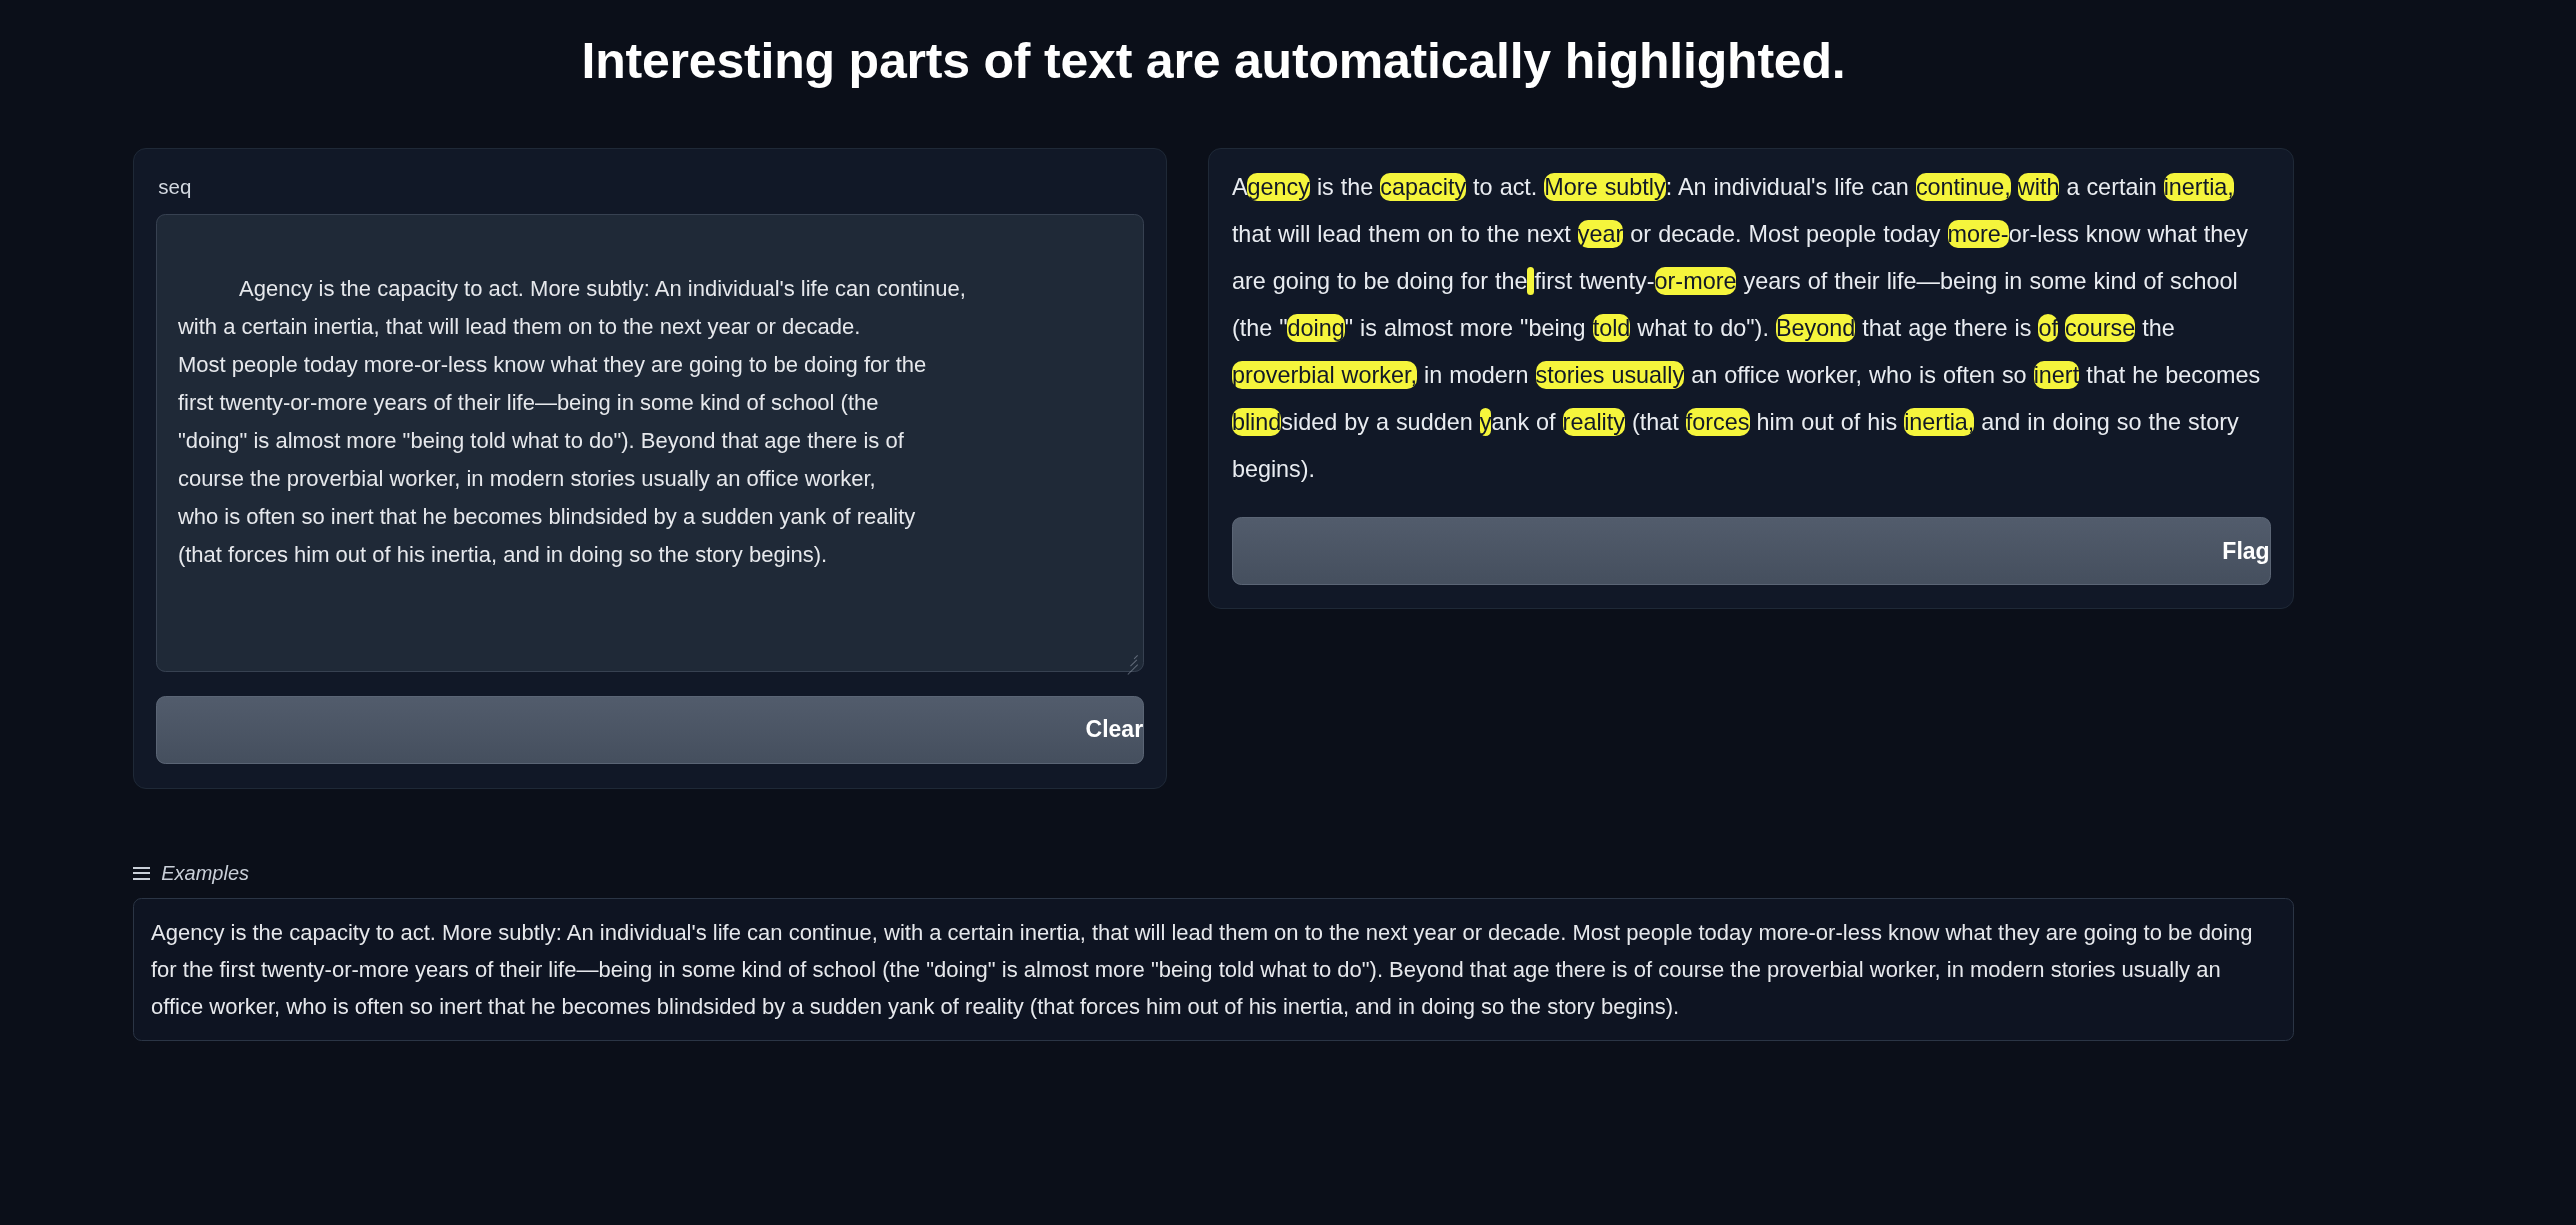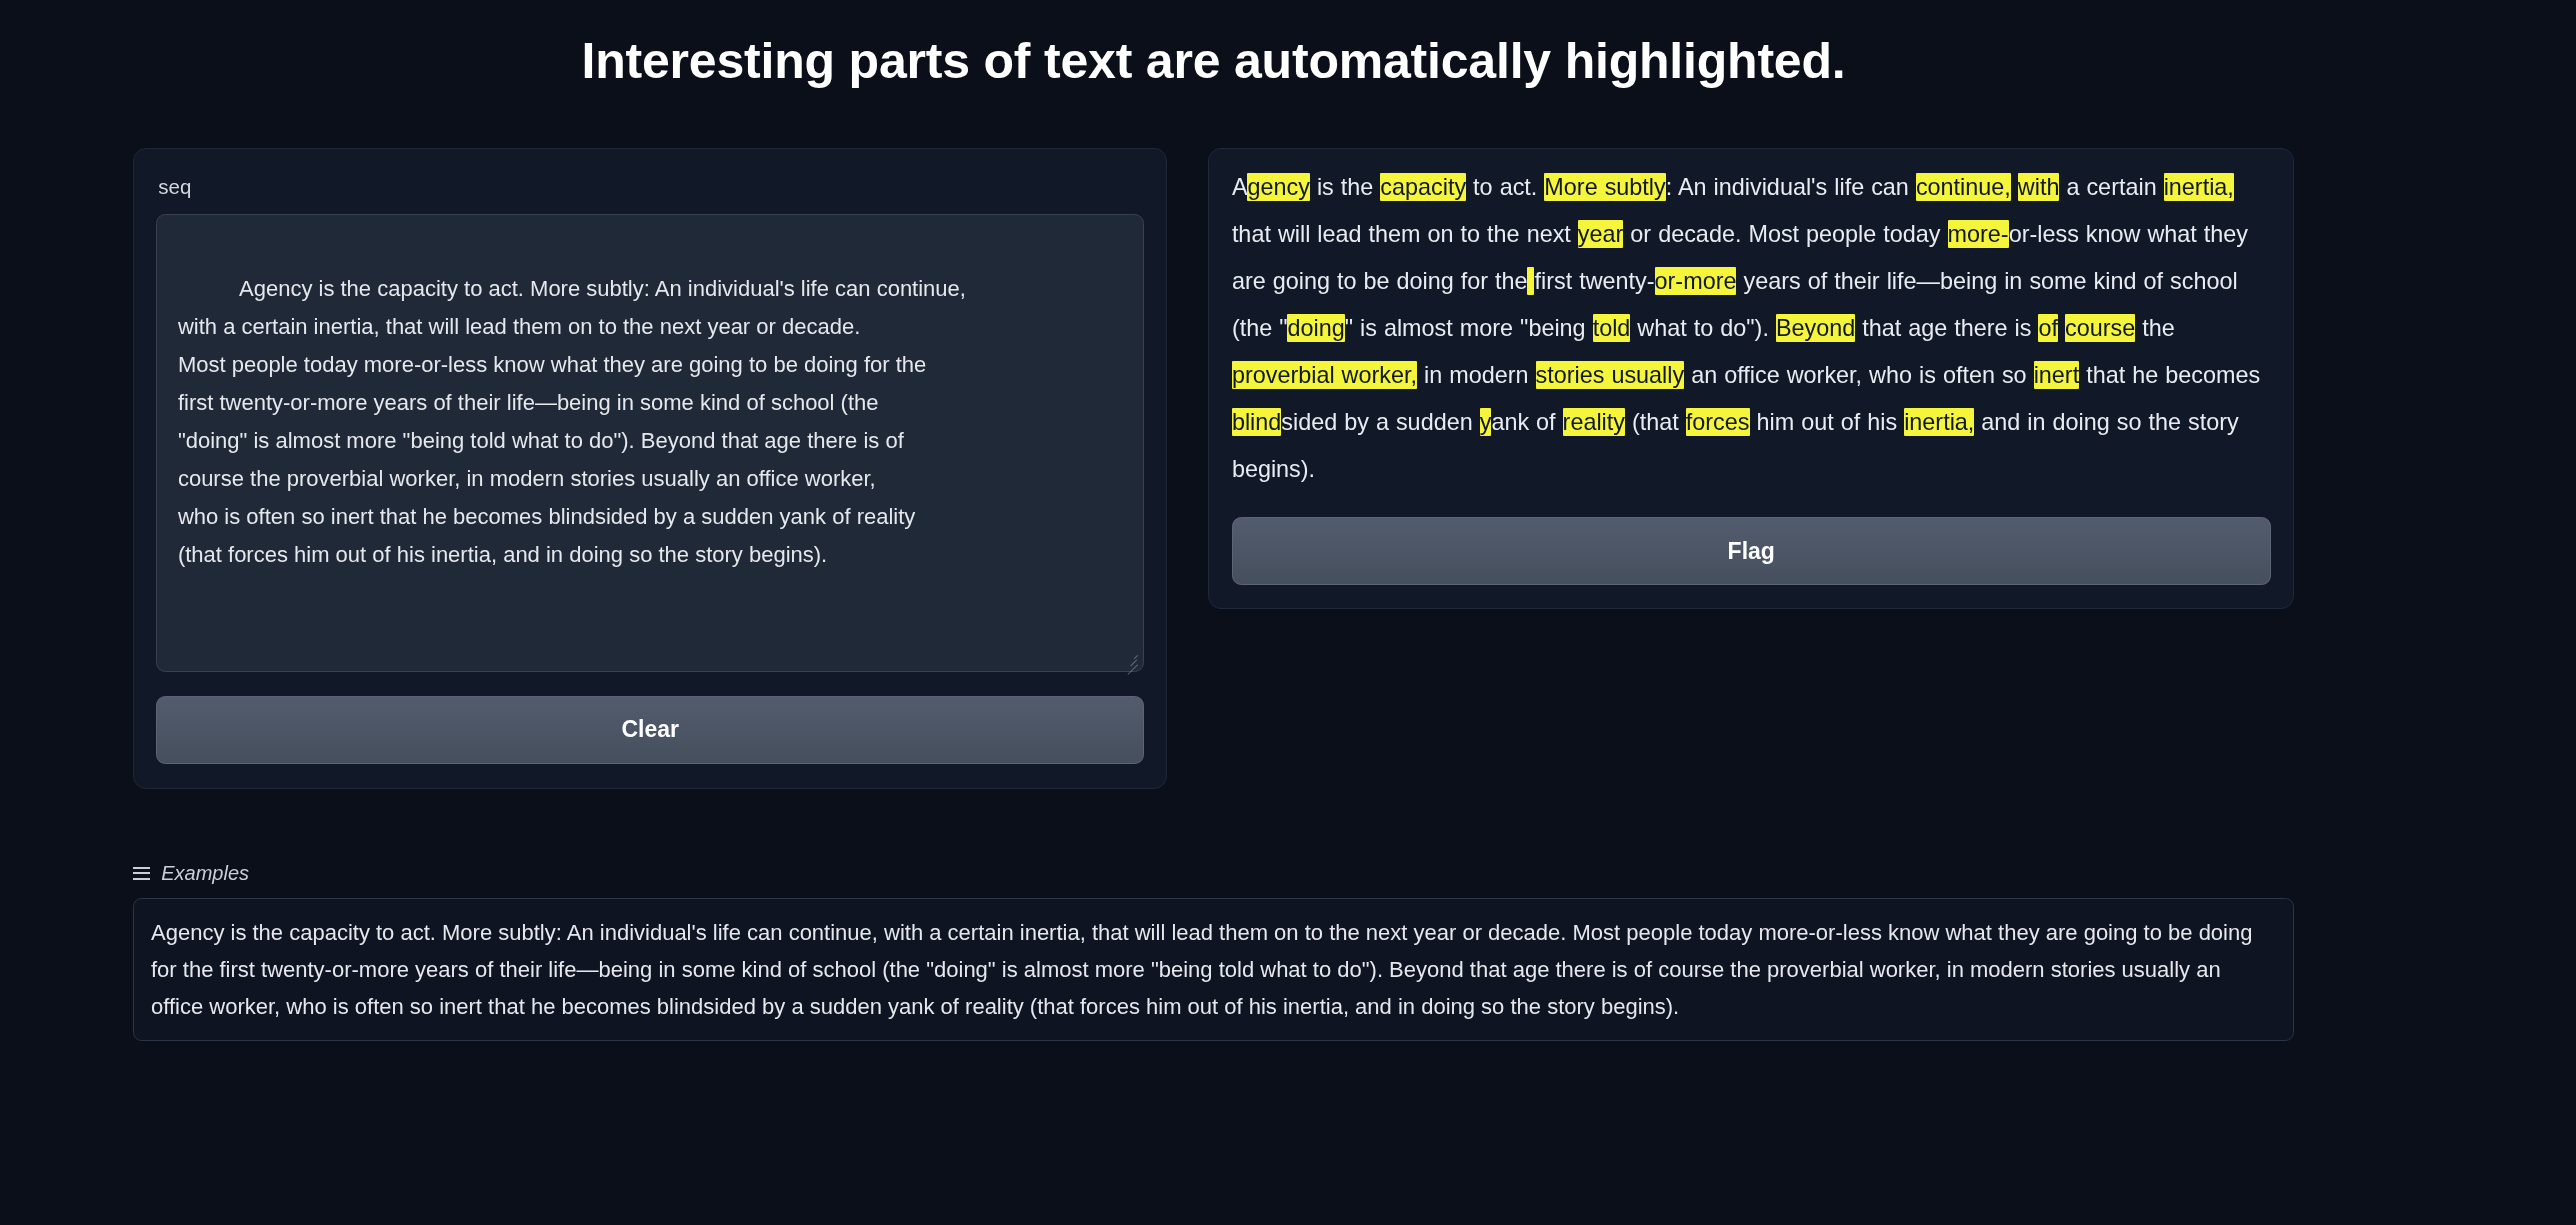--- a/index.html
+++ b/index.html
@@ -87,21 +87,21 @@
 
   .btn {
     margin-top: 24px;
     width: 100%;
     background: #4b5563;
     border: 0.9px solid #5b6575;
     border-radius: 9.3px;
     color: #ffffff;
     font-size: 23px;
     font-weight: bold;
-    text-align: center;
+    text-align: right;
     padding: 19.6px 0;
     cursor: pointer;
     background-image: linear-gradient(#525c6c, #454f5e);
   }
 
   .out-panel {
     background: #111827;
     border: 0.9px solid #1f2937;
     border-radius: 13px;
     padding: 15px 22.4px 22.4px 22.4px;
@@ -110,21 +110,21 @@
   .hl-text {
     color: #e9ecf1;
     font-size: 23.4px;
     line-height: 47px;
     word-spacing: 0.5px;
   }
   .hl-text mark {
     background: #f5f53c;
     color: #111827;
     padding: 0.9px 0;
-    border-radius: 1px;
+    border-radius: 10px;
   }
 
   .examples-wrap {
     padding: 0 133px;
     margin-top: 73px;
   }
   .examples-head {
     display: flex;
     align-items: center;
     gap: 11.2px;

